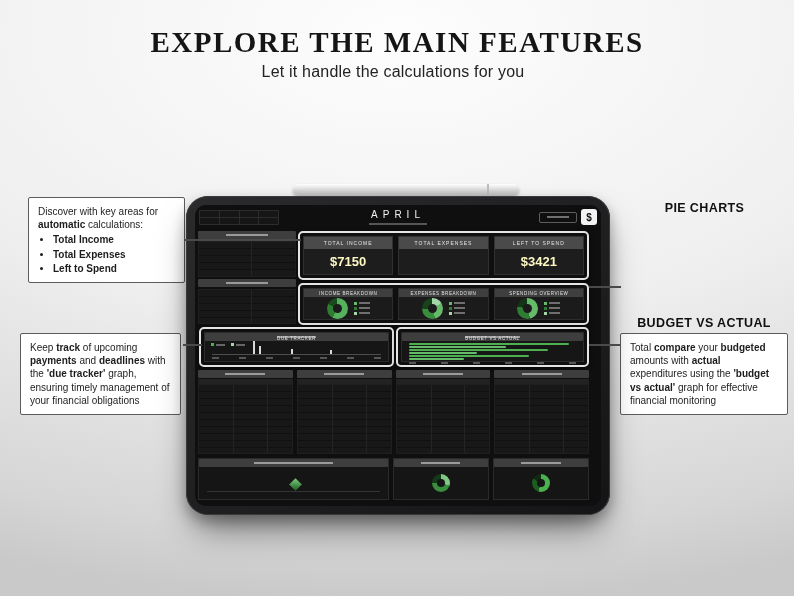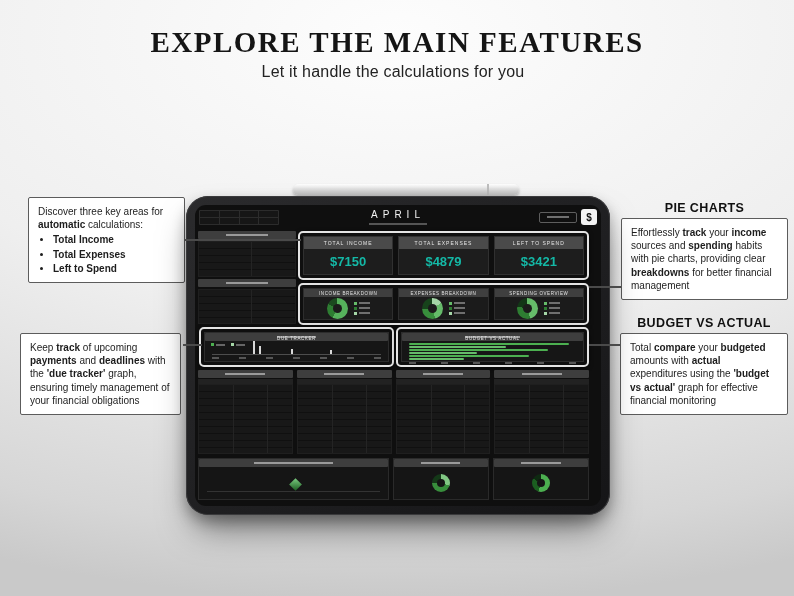--- a/index.html
+++ b/index.html
@@ -111,21 +111,21 @@
   }
   #hl-cards  { left:103px; top:26px;  width:291px; height:49px; display:flex; gap:5px; }
   #hl-donuts { left:103px; top:78px;  width:291px; height:42px; display:flex; gap:5px; }
   #hl-due    { left:4px;   top:122px; width:195px; height:40px; }
   #hl-budget { left:201px; top:122px; width:193px; height:40px; }
 
   
   .sum-card { flex:1; background:#1d1d1d; border:1px solid #303030; display:flex; flex-direction:column; }
   .sum-card .card-head { height:12px; background:#4a4a4a; display:flex; align-items:center; justify-content:center; }
   .card-label { font-size:5px; letter-spacing:1px; color:#e6e6e6; }
-  .card-value { flex:1; display:flex; align-items:center; justify-content:center; font-size:13px; font-weight:700; color:#14b8a6; }
+  .card-value { flex:1; display:flex; align-items:center; justify-content:center; font-size:13px; font-weight:700; color:#fef9c3; }
 
   
   .pie-panel { flex:1; background:#1b1b1b; border:1px solid #2d2d2d; display:flex; flex-direction:column; }
   .pie-head { height:8px; background:#3f3f3f; display:flex; align-items:center; justify-content:center; flex:none; }
   .pie-title { font-size:4.5px; letter-spacing:.6px; color:#e2e2e2; white-space:nowrap; }
   .pie-body { flex:1; display:flex; align-items:center; justify-content:center; gap:6px; }
   .donut { position:relative; width:21px; height:21px; border-radius:50%; }
   .donut::after { content:""; position:absolute; inset:6px; background:#1b1b1b; border-radius:50%; }
   .legend { display:flex; flex-direction:column; gap:2px; }
   .legend .li { display:flex; align-items:center; gap:2px; }
@@ -216,21 +216,20 @@
         <div class="sum-card">
           <div class="card-head">
               <span class="card-label">TOTAL INCOME</span>
             </div>
           <div class="card-value">$7150</div>
         </div>
         <div class="sum-card">
           <div class="card-head">
               <span class="card-label">TOTAL EXPENSES</span>
             </div>
-          <div class="card-value">$4879</div>
         </div>
         <div class="sum-card">
           <div class="card-head">
               <span class="card-label">LEFT TO SPEND</span>
             </div>
           <div class="card-value">$3421</div>
         </div>
       </div>
 
       <div class="hl" id="hl-donuts">
@@ -421,32 +420,29 @@
     </div>
   </div>
 
   <div class="connector" id="line-auto"></div>
   <div class="connector" id="line-pie"></div>
   <div class="connector" id="line-due"></div>
   <div class="connector" id="line-budget"></div>
 
   <div class="co-head" id="co-auto-head">AUTO-CALCULATIONS</div>
   <div class="co-box" id="co-auto-box">
-    <span><span>Discover three key areas for </span><b>automatic</b><span> calculations:</span></span>
+    <span><span>Discover with key areas for </span><b>automatic</b><span> calculations:</span></span>
     <ul>
       <li>Total Income</li>
       <li>Total Expenses</li>
       <li>Left to Spend</li>
     </ul>
   </div>
 
   <div class="co-head" id="co-pie-head">PIE CHARTS</div>
-  <div class="co-box" id="co-pie-box">
-    <span><span>Effortlessly </span><b>track</b><span> your </span><b>income</b><span> sources and </span><b>spending</b><span> habits with pie charts, providing clear </span><b>breakdowns</b><span> for better financial management</span></span>
-  </div>
 
   <div class="co-box" id="co-due-box">
     <span><span>Keep </span><b>track</b><span> of upcoming </span><b>payments</b><span> and </span><b>deadlines</b><span> with the </span><b>'due tracker'</b><span> graph, ensuring timely management of your financial obligations</span></span>
   </div>
 
   <div class="co-head" id="co-budget-head">BUDGET VS ACTUAL</div>
   <div class="co-box" id="co-budget-box">
     <span><span>Total </span><b>compare</b><span> your </span><b>budgeted</b><span> amounts with </span><b>actual</b><span> expenditures using the </span><b>'budget vs actual'</b><span> graph for effective financial monitoring</span></span>
   </div>
 

